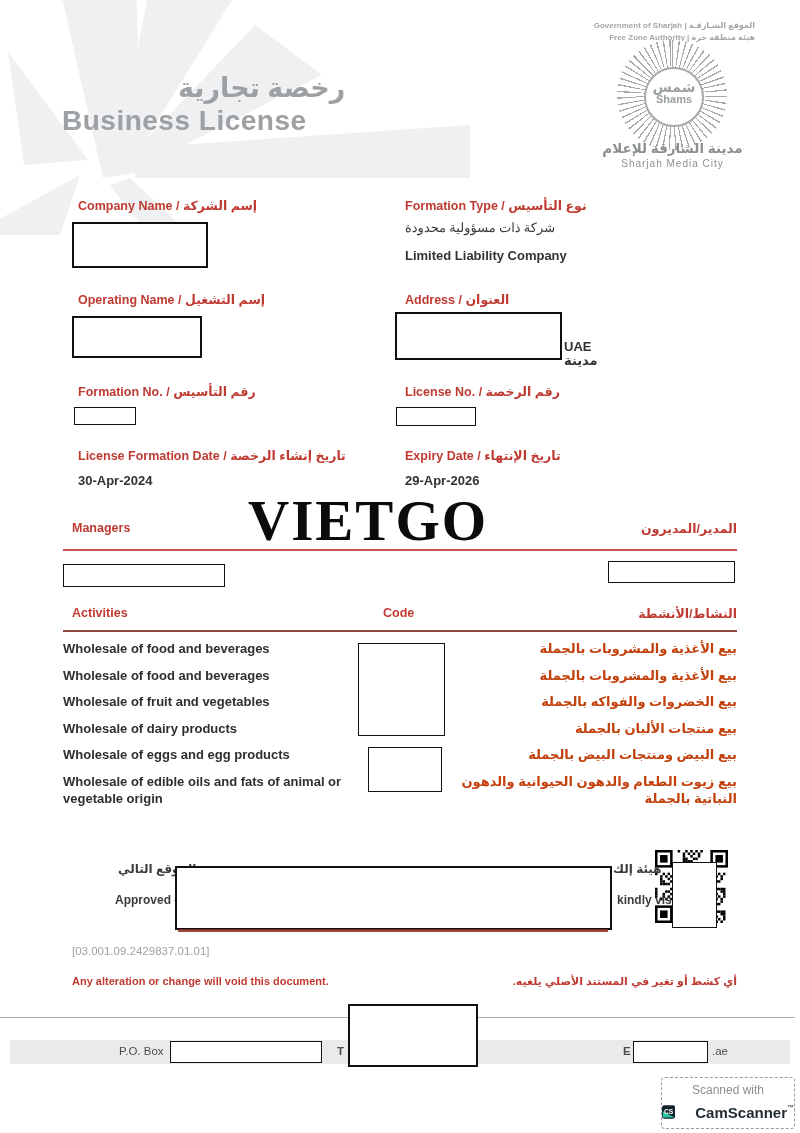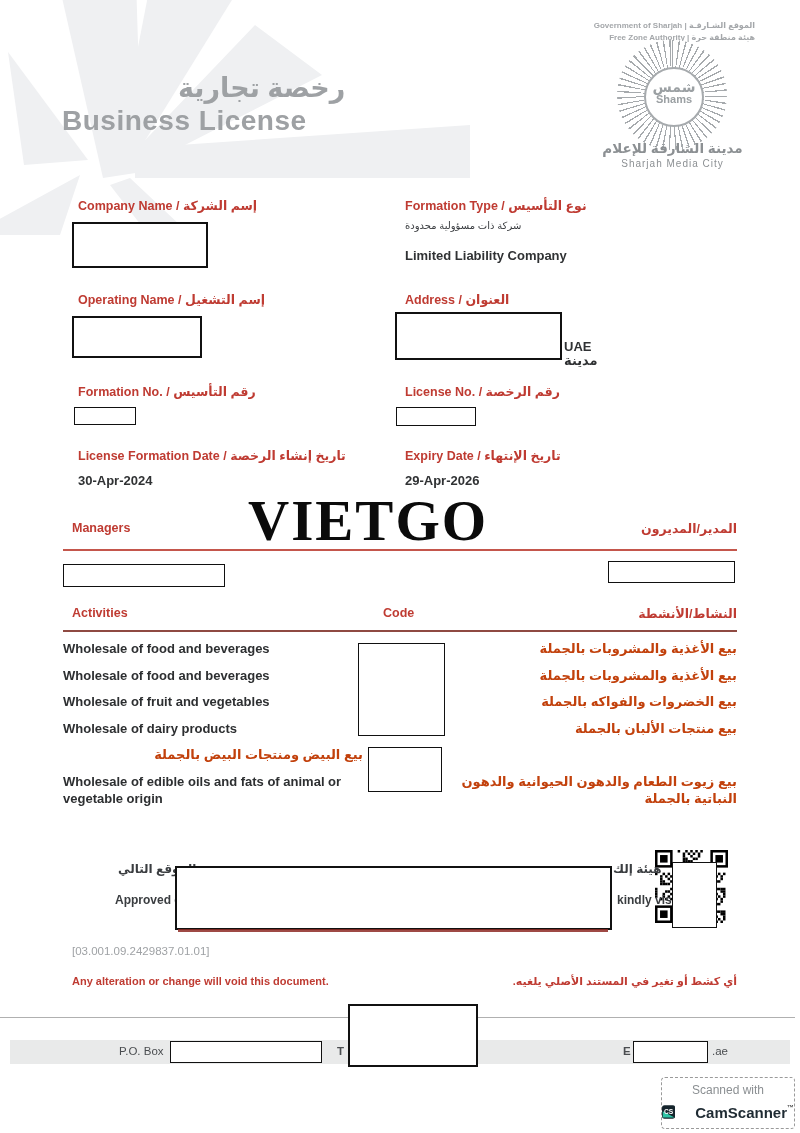--- a/index.html
+++ b/index.html
@@ -16,21 +16,21 @@
         background:radial-gradient(circle,#fff 0 36%,rgba(255,255,255,0) 37%);}
   .logo-circle{left:644px;top:67px;width:56px;height:56px;border-radius:50%;background:#fff;
         border:2px solid #a6aaad;text-align:center;color:#9ba0a3;}
   .logo-ar{display:block;margin-top:10px;font-size:14px;font-weight:bold;}
   .logo-en{display:block;margin-top:-2px;font-size:11px;font-weight:bold;}
   .org-ar{left:595px;top:140px;width:155px;text-align:center;font-size:13.5px;font-weight:bold;color:#8c9093;}
   .org-en{left:595px;top:158px;width:155px;text-align:center;font-size:10px;color:#8c9093;letter-spacing:1px;}
   
   .lbl{font-size:12.5px;font-weight:bold;color:#bf3b32;}
   .val{font-size:13px;font-weight:bold;color:#303234;text-align:center;}
-  .val-ar{font-size:10px;color:#3a3d40;}
+  .val-ar{font-size:13px;color:#3a3d40;font-family:Liberation Serif, serif;}
   
   .rbox{background:#fff;border:2px solid #111;}
   .rbox-thin{background:#fff;border:1.5px solid #111;}
   
   .mline{left:63px;top:549px;width:674px;border-top:2px solid #c4564c;}
   .vietgo{left:248px;top:488px;font-family:"Liberation Serif","DejaVu Serif",serif;
           font-size:57px;font-weight:bold;color:#0b0b0b;letter-spacing:2px;}
   
   .aline{left:63px;top:630px;width:674px;border-top:2px solid #8f4a42;}
   .act-rows{left:63px;top:640px;width:674px;}
@@ -136,20 +136,21 @@
     </div>
     <div class="act-row">
       <div class="act-en">Wholesale of fruit and vegetables</div>
       <div class="act-ar">بيع الخضروات والفواكه بالجملة</div>
     </div>
     <div class="act-row">
       <div class="act-en">Wholesale of dairy products</div>
       <div class="act-ar">بيع منتجات الألبان بالجملة</div>
     </div>
     <div class="act-row">
+      <div class="act-en">Wholesale of eggs and egg products</div>
       <div class="act-ar">بيع البيض ومنتجات البيض بالجملة</div>
     </div>
     <div class="act-row">
       <div class="act-en">Wholesale of edible oils and fats of animal or vegetable origin</div>
       <div class="act-ar">بيع زيوت الطعام والدهون الحيوانية والدهون النباتية بالجملة</div>
     </div>
   </div>
 
   <div class="abs rbox-thin" style="left:358px;top:643px;width:85px;height:91px;"></div>
   <div class="abs rbox-thin" style="left:368px;top:747px;width:72px;height:43px;"></div>

